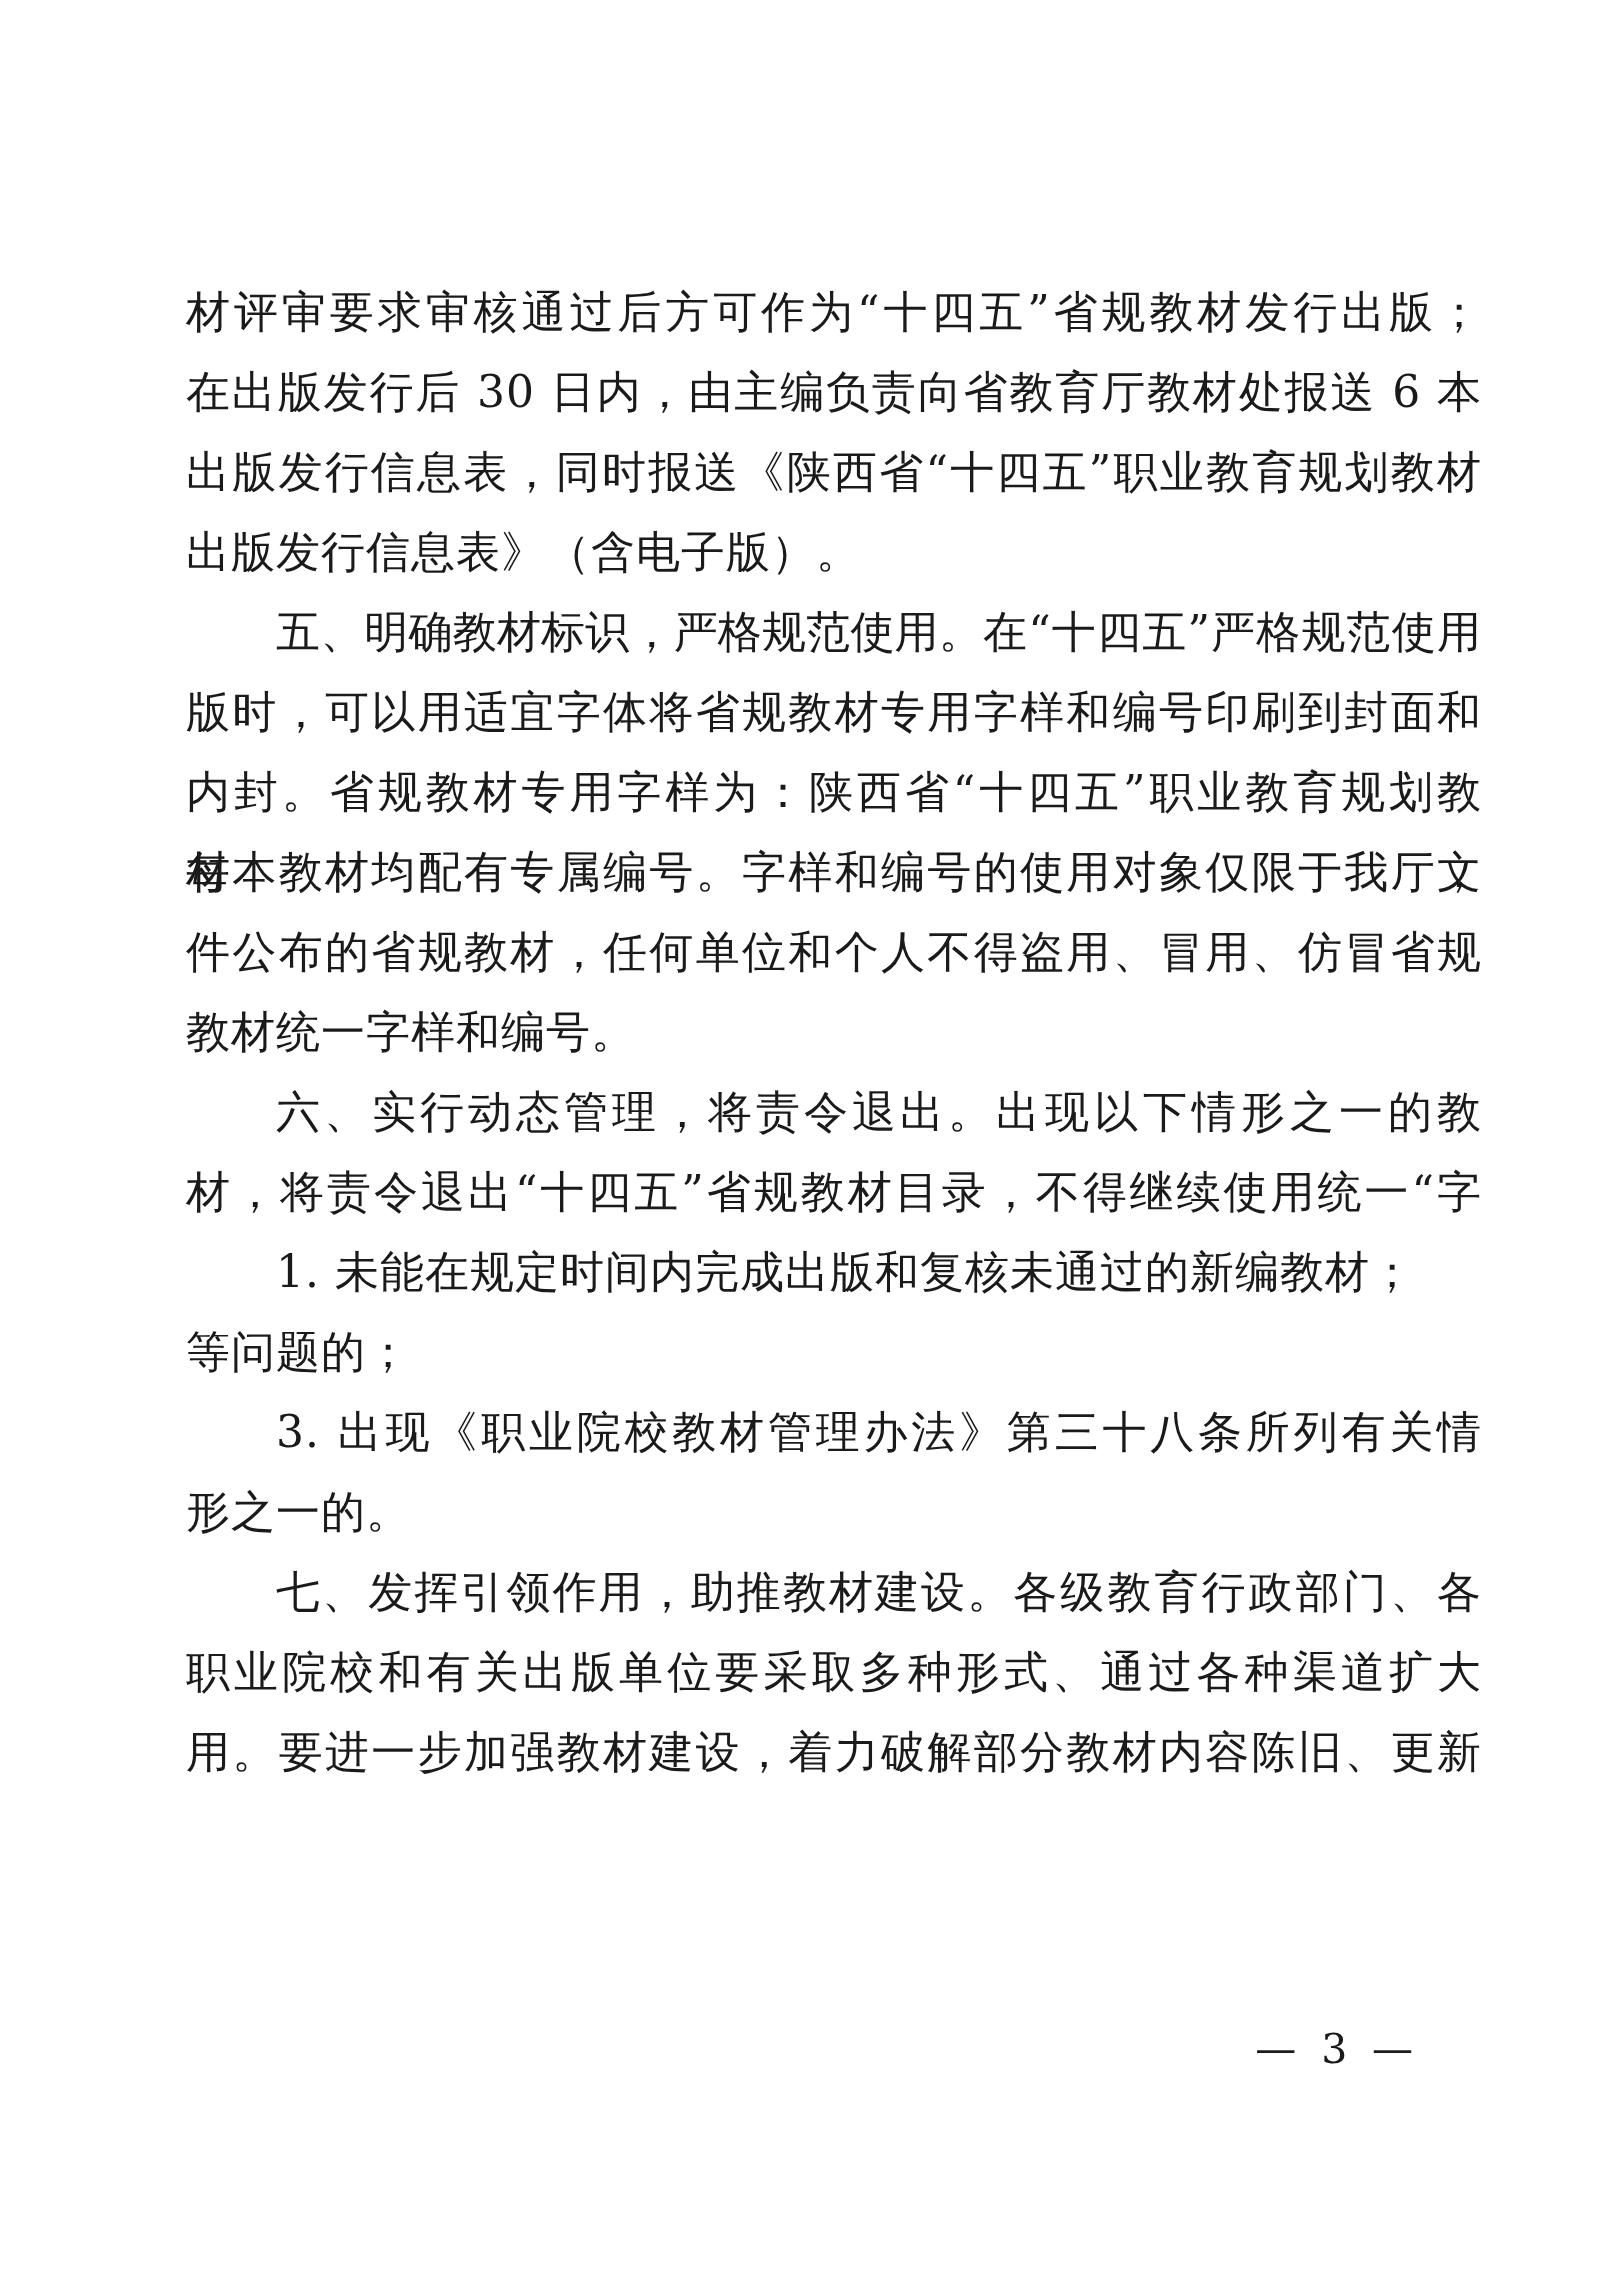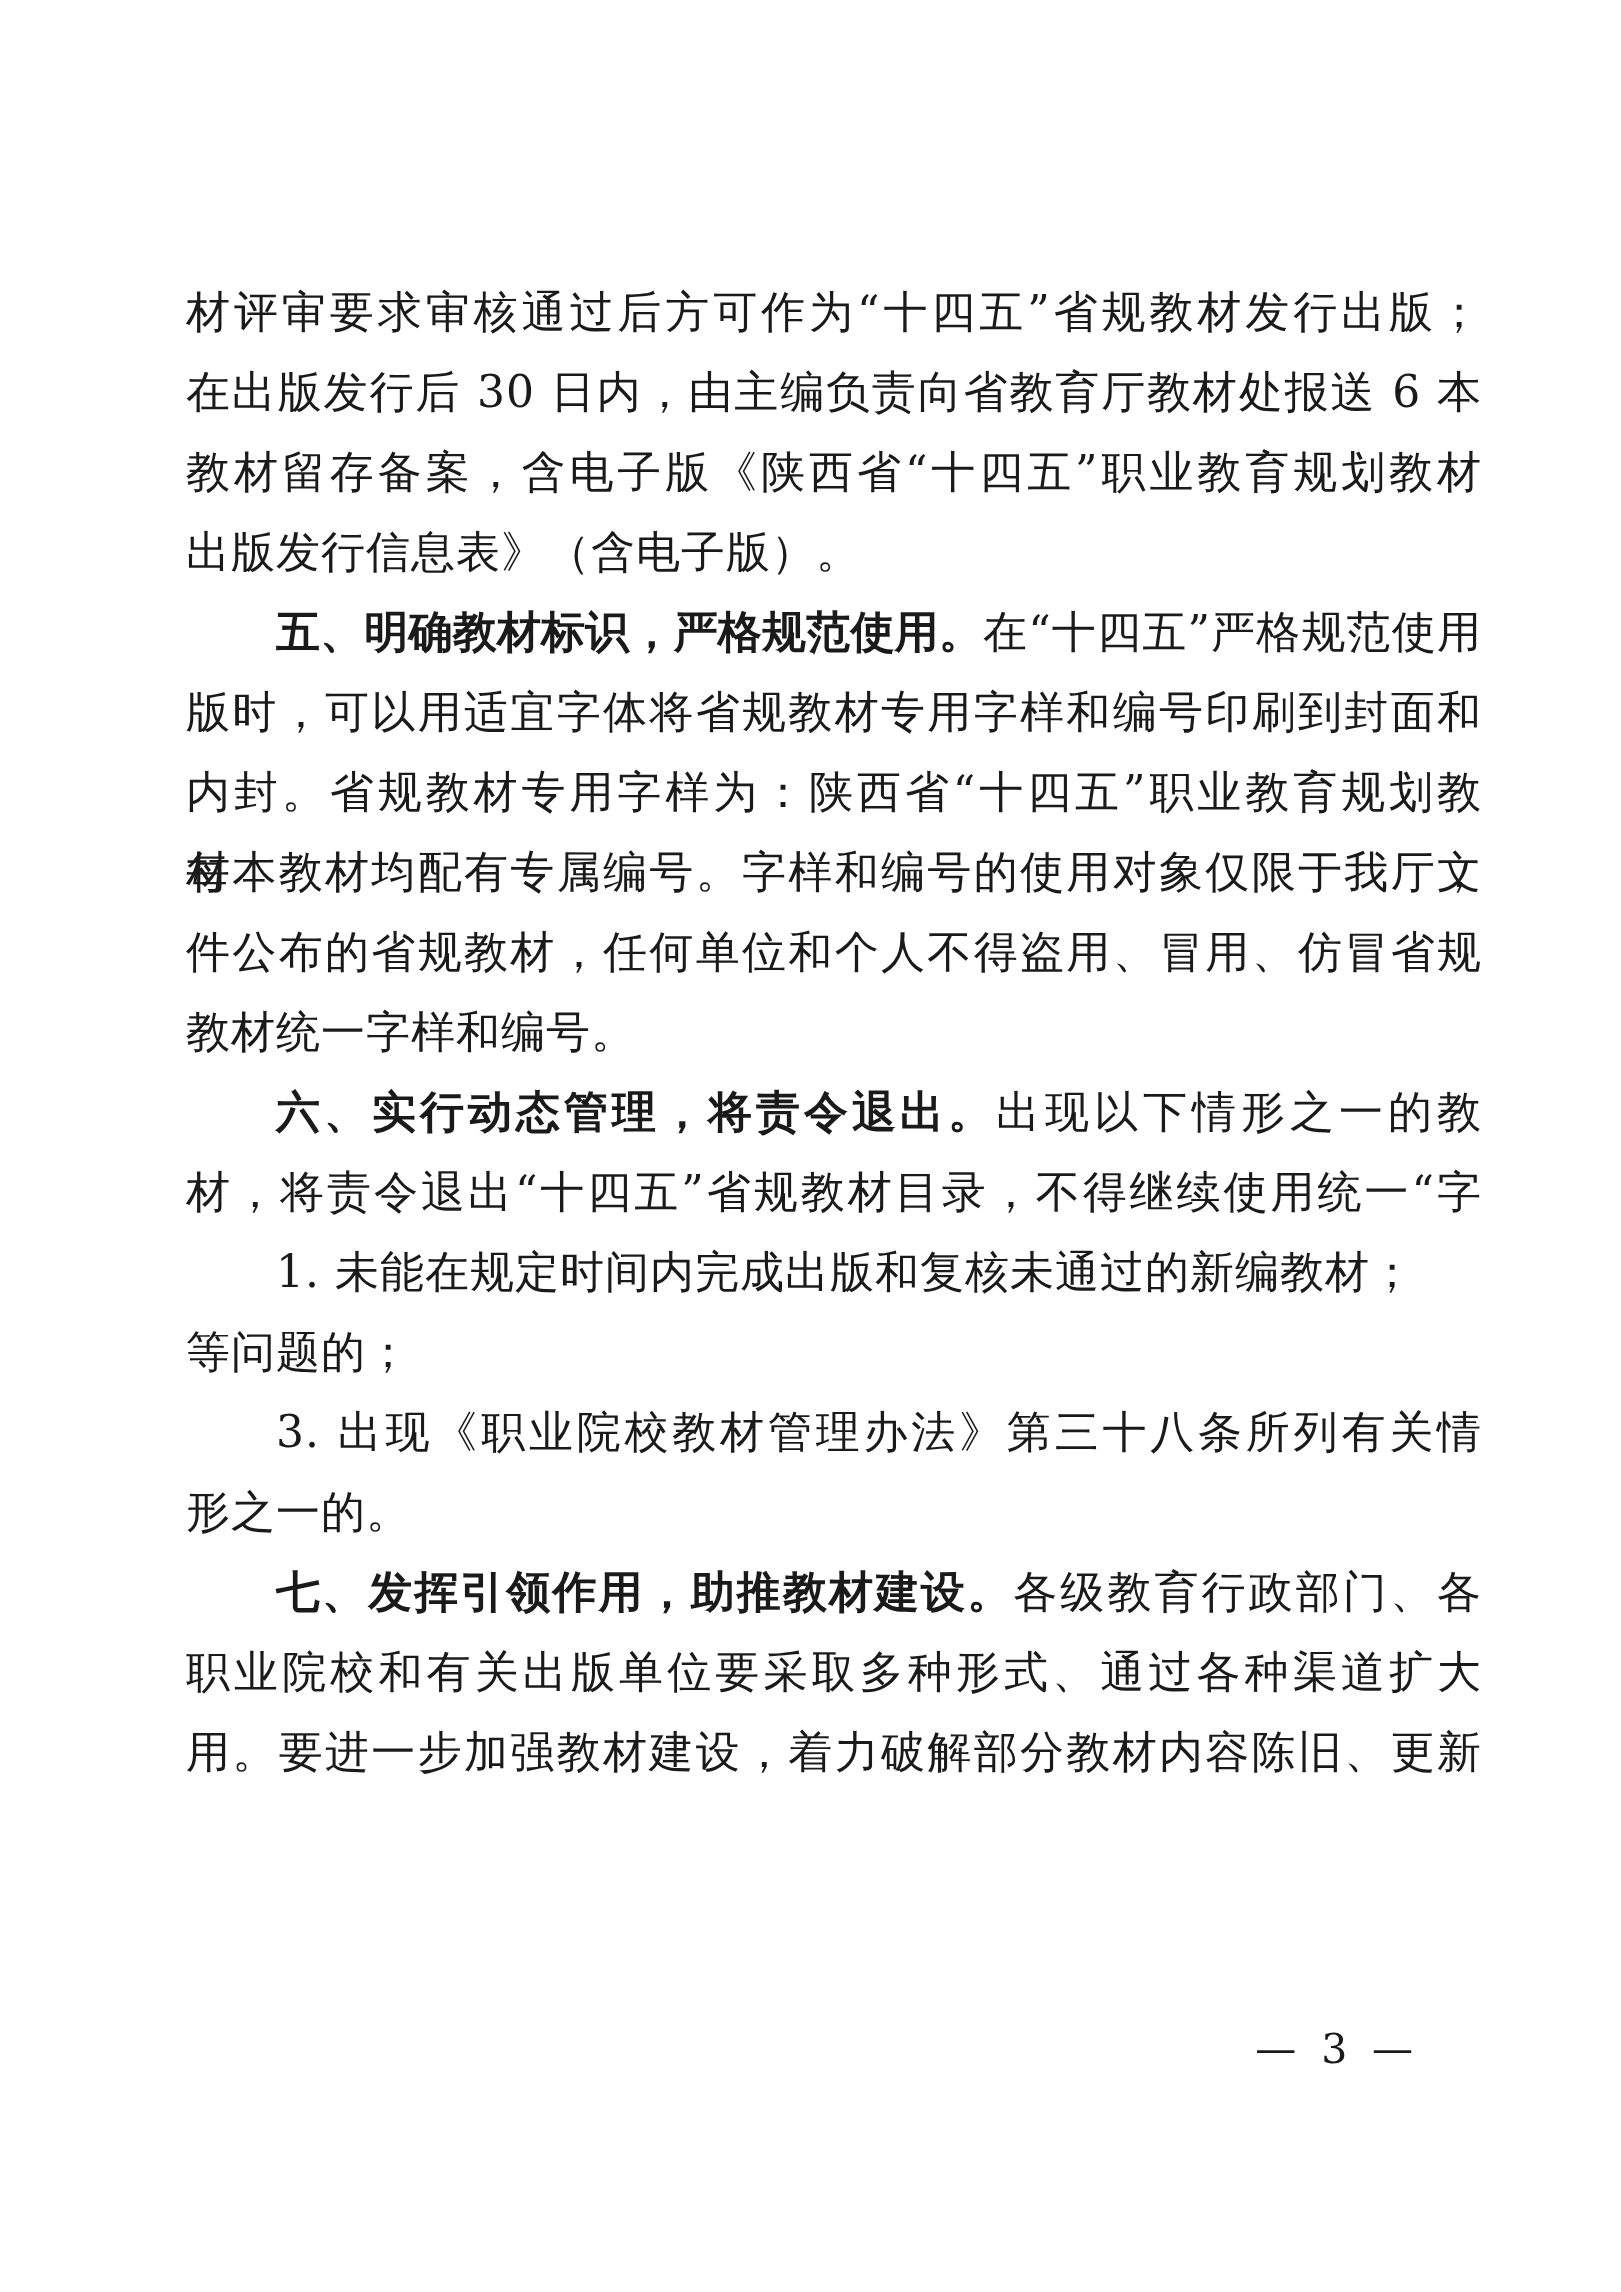--- a/index.html
+++ b/index.html
@@ -31,21 +31,21 @@
   .line.justify {
     white-space: normal;
     text-align: justify;
     text-align-last: justify;
     text-justify: inter-character;
   }
   .line.indent {
     text-indent: 90px;
   }
   .seg-bold {
-    font-weight: 700;
+    font-weight: 400;
     font-family: "DejaVu Sans", sans-serif;
     letter-spacing: 0;
   }
   .footer {
     position: absolute;
     top: 2021px;
     right: 202px;
     font-size: 41px;
     line-height: 57px;
     letter-spacing: 5.9px;
@@ -53,21 +53,21 @@
     color: #1a1a1a;
   }
 </style>
 </head>
 <body>
 
 <div class="page">
   <div class="body-text" id="lines-root">
       <div class="line justify"><span class="seg-regular">材评审要求审核通过后方可作为“十四五”省规教材发行出版；</span></div>
       <div class="line justify"><span class="seg-regular">在出版发行后 30 日内，由主编负责向省教育厅教材处报送 6 本</span></div>
-      <div class="line justify"><span class="seg-regular">教材留存备案，含电子版《陕西省“十四五”职业教育规划教材</span></div>
+      <div class="line justify"><span class="seg-regular">出版发行信息表，同时报送《陕西省“十四五”职业教育规划教材</span></div>
       <div class="line"><span class="seg-regular">出版发行信息表》（含电子版）。</span></div>
       <div class="line justify indent"><span class="seg-bold">五、明确教材标识，严格规范使用。</span><span class="seg-regular">在“十四五”严格规范使用</span></div>
       <div class="line justify"><span class="seg-regular">版时，可以用适宜字体将省规教材专用字样和编号印刷到封面和</span></div>
       <div class="line justify"><span class="seg-regular">内封。省规教材专用字样为：陕西省“十四五”职业教育规划教材，</span></div>
       <div class="line justify"><span class="seg-regular">每本教材均配有专属编号。字样和编号的使用对象仅限于我厅文</span></div>
       <div class="line justify"><span class="seg-regular">件公布的省规教材，任何单位和个人不得盗用、冒用、仿冒省规</span></div>
       <div class="line"><span class="seg-regular">教材统一字样和编号。</span></div>
       <div class="line justify indent"><span class="seg-bold">六、实行动态管理，将责令退出。</span><span class="seg-regular">出现以下情形之一的教</span></div>
       <div class="line justify"><span class="seg-regular">材，将责令退出“十四五”省规教材目录，不得继续使用统一“字</span></div>
       <div class="line indent"><span class="seg-regular">1. 未能在规定时间内完成出版和复核未通过的新编教材；</span></div>

